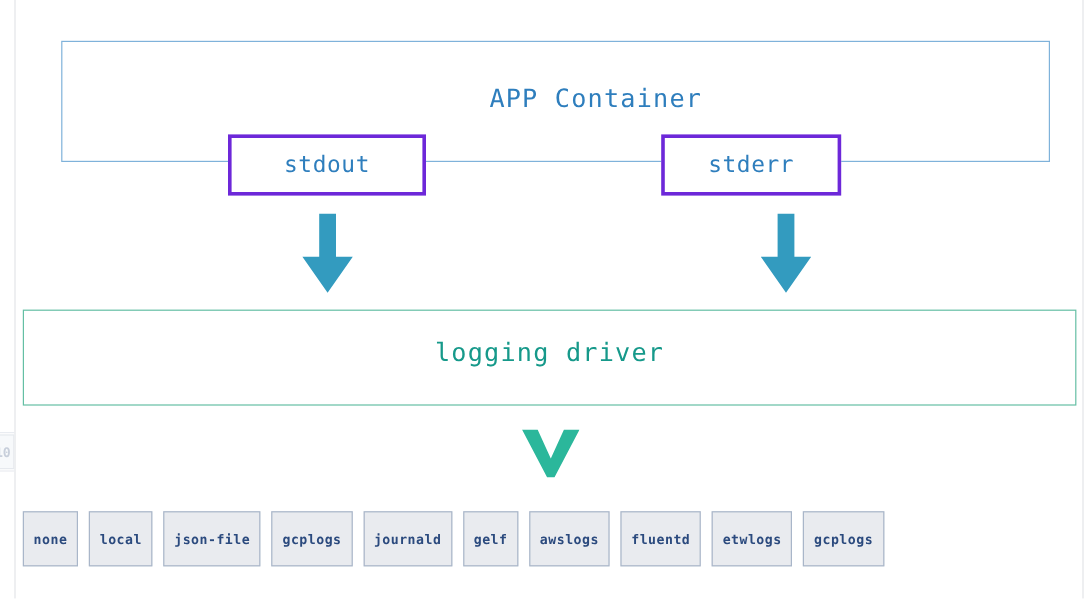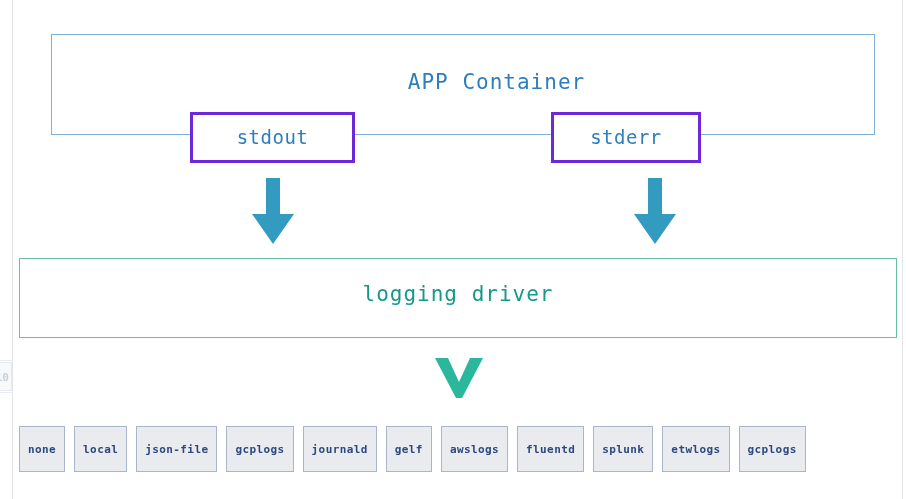--- a/index.html
+++ b/index.html
@@ -226,23 +226,20 @@
       <div class="driver-chip">
         <span>gelf</span>
       </div>
       <div class="driver-chip">
         <span>awslogs</span>
       </div>
       <div class="driver-chip">
         <span>fluentd</span>
       </div>
       <div class="driver-chip">
-        <span>splunk</span>
-      </div>
-      <div class="driver-chip">
         <span>etwlogs</span>
       </div>
       <div class="driver-chip">
         <span>gcplogs</span>
       </div>
     </div>
 
 </div>
 
 </body></html>

